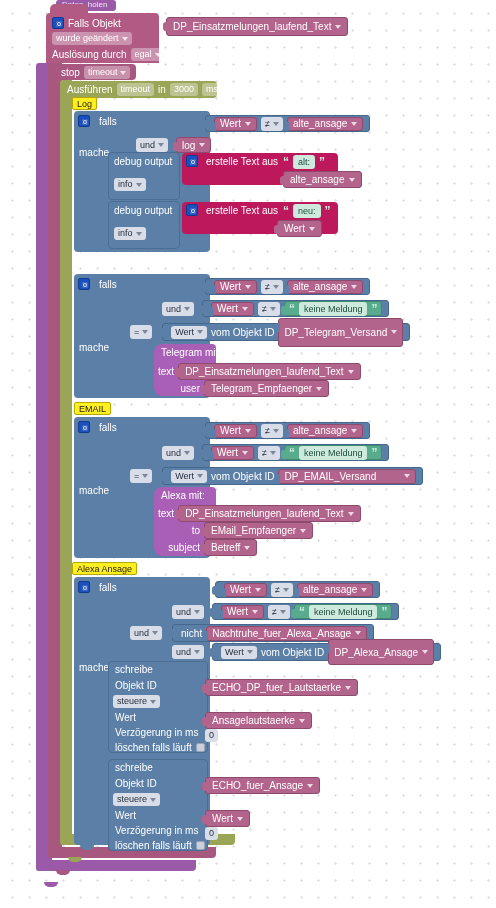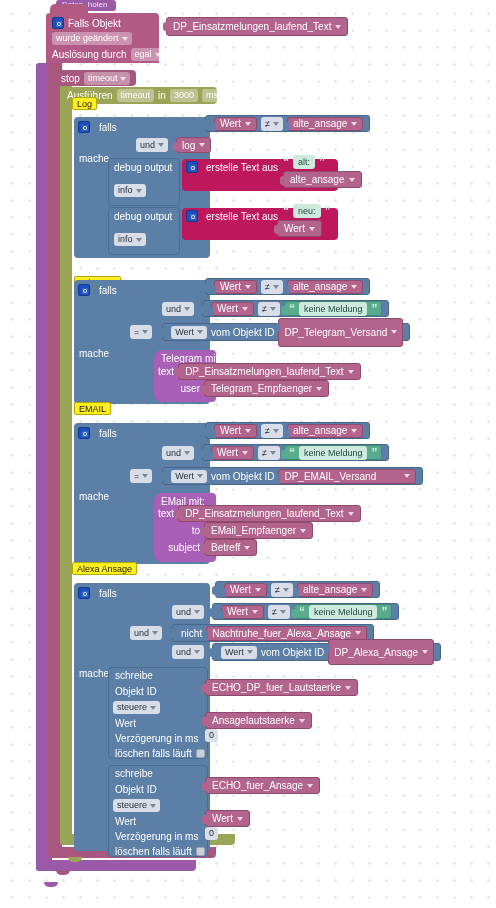--- a/index.html
+++ b/index.html
@@ -10,21 +10,21 @@
     color:#fff;
     background-color:#ffffff;
     background-image:radial-gradient(circle, #e2e2e2 1px, transparent 1.1px);
     background-size:17px 17px;
     background-position:4px 5px;
     position:relative;
   }
   .canvas{ position:absolute; left:0; top:0; width:496px; height:908px; }
 
   
-  .blk{ position:absolute; border-radius:4px;margin-top:6px; }
+  .blk{ position:absolute; border-radius:4px; }
   .purple { background:#9a5aa8; }
   .magenta{ background:#a8577e; }
   .olive  { background:#9aa558; }
   .blue   { background:#5b7fa6; }
   .green  { background:#be185d; }
 
   
   .frame{ position:absolute; }
   .frame > .spine{ position:absolute; left:0; top:0; width:16px; bottom:0; border-radius:3px 0 0 3px; }
   .frame > .foot { position:absolute; left:0; bottom:0; height:11px; border-radius:0 0 4px 4px; }
@@ -470,21 +470,21 @@
       <span class="vb var" style="height:15px;padding:0 5px;gap:28px;">
         <span class="pin"></span>
         <span>DP_EMAIL_Versand</span>
         <i class="caret"></i>
       </span>
     </span>
   </div>
 
   <div class="blk" style="left:154px; top:487px; width:62px; height:69px; background:#a95fb5; border-radius:8px 4px 4px 8px;">
     <div class="row" style="padding:3px 0 0 7px;">
-      <span class="txt">EMail  mit:</span>
+      <span class="txt">Alexa  mit:</span>
     </div>
   </div>
   <div class="row" style="position:absolute; left:158px; top:505px; width:200px;">
     <span class="txt lbl-right" style="width:42px;">text</span>
     <span class="vb var">
       <span class="pin"></span>
       <span>DP_Einsatzmelungen_laufend_Text</span>
       <i class="caret"></i>
     </span>
   </div>

